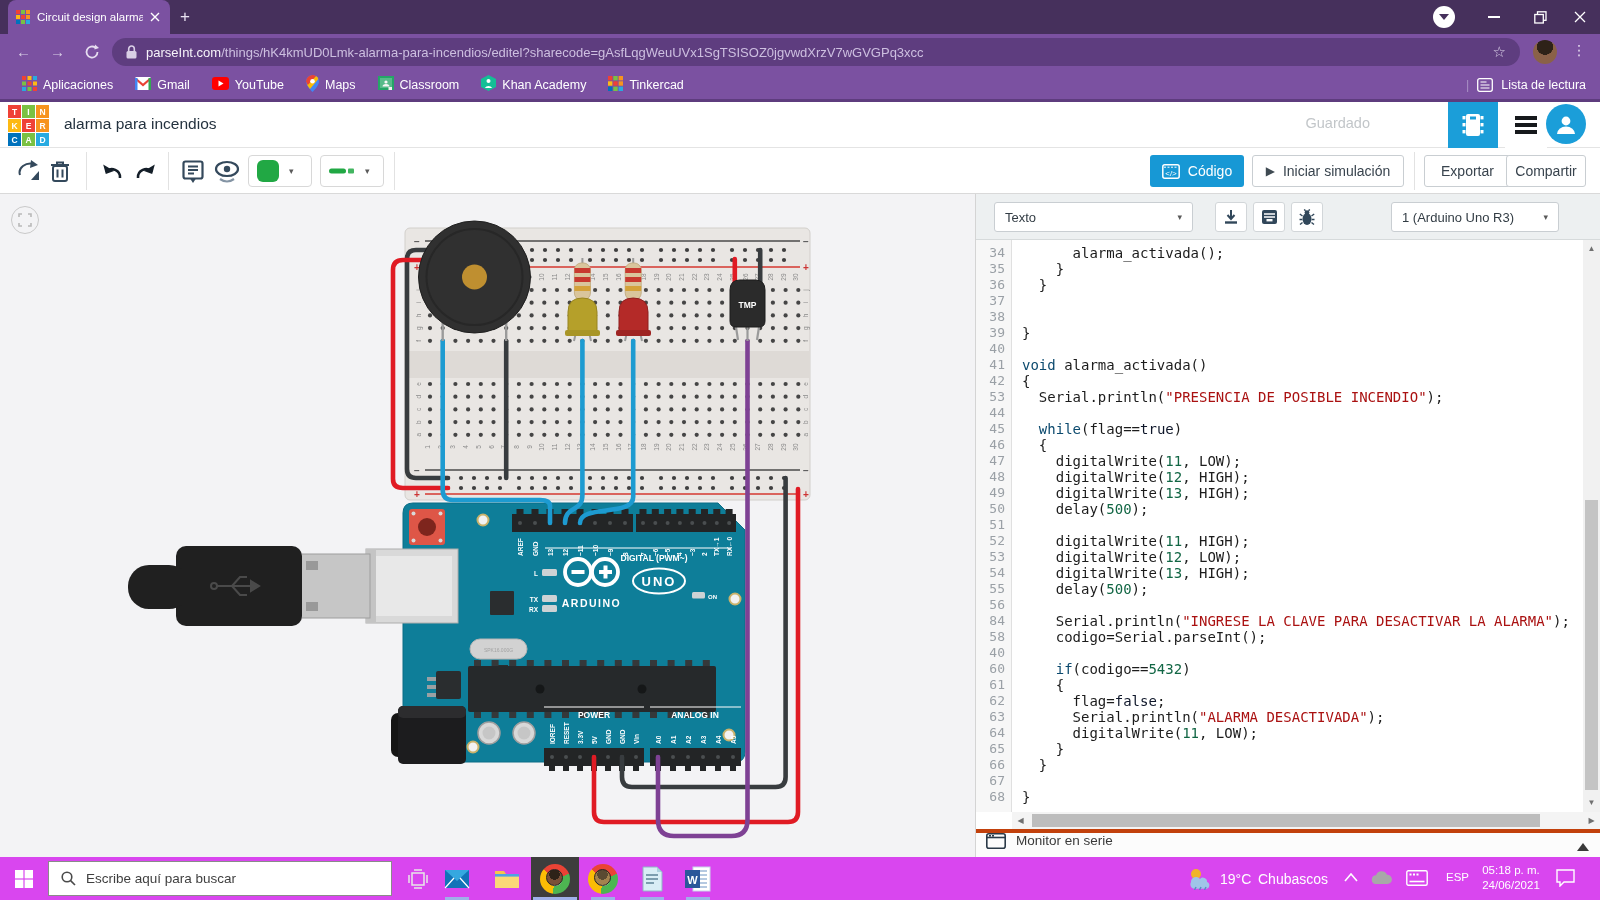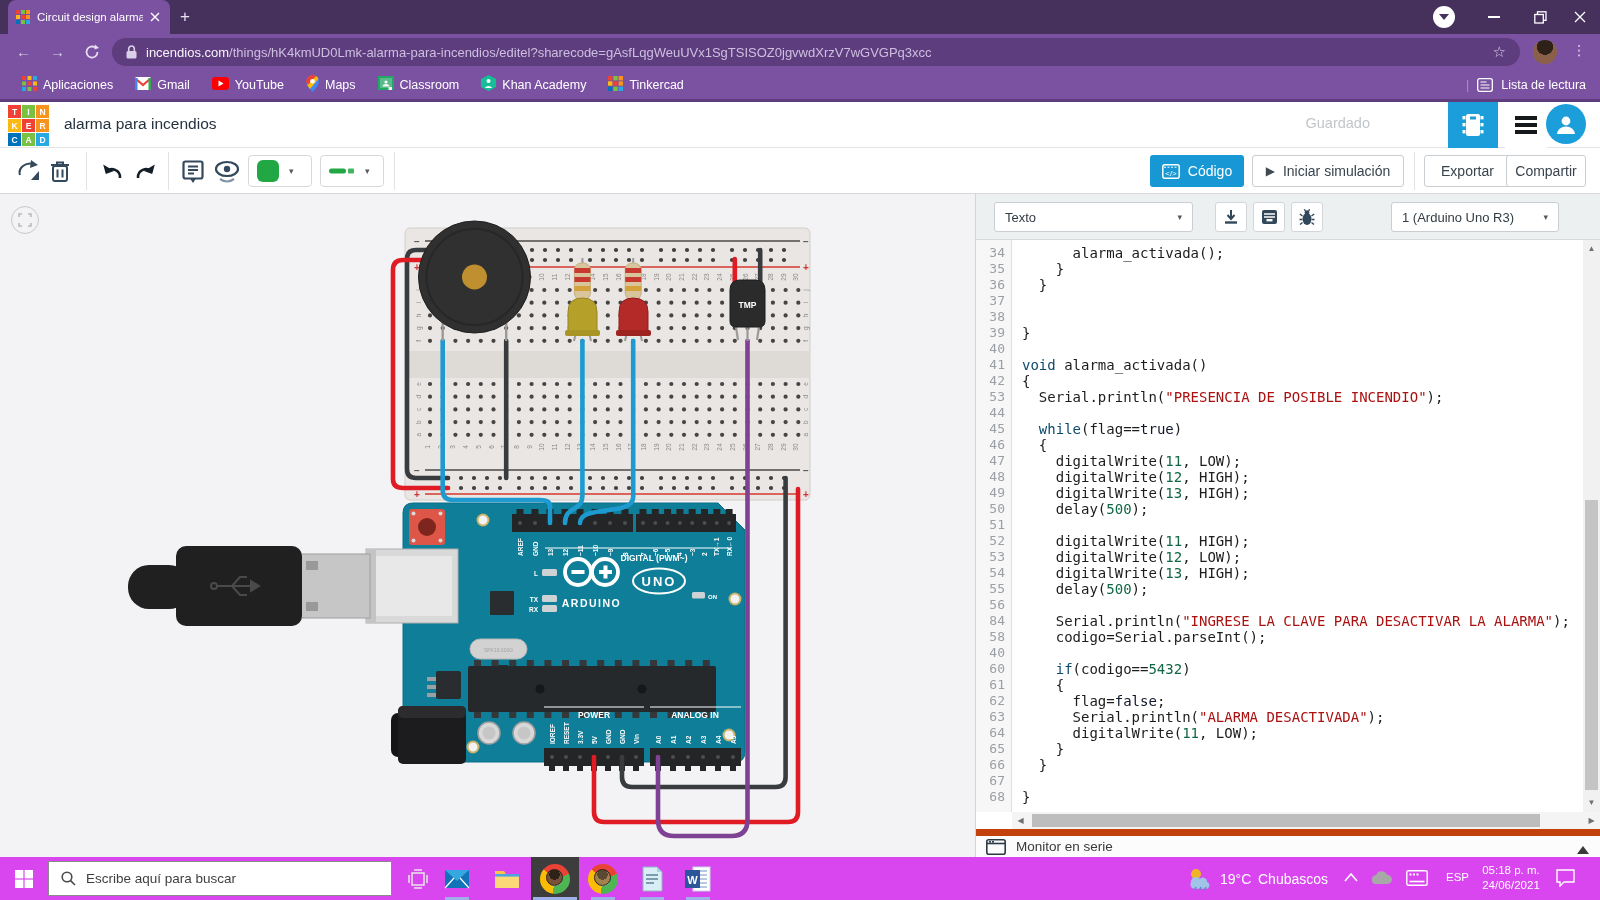--- a/index.html
+++ b/index.html
@@ -47,21 +47,21 @@
   #gutter{position:absolute;left:0;top:0;width:36px;height:572px;background:#f7f7f7;border-right:1px solid #e0e0e0;padding-top:5px}
   .lnum{height:16px;line-height:16px;font-family:"DejaVu Sans Mono",monospace;font-size:13px;color:#9aa0a6;text-align:right;padding-right:6px}
   #code{position:absolute;left:36px;top:0;width:573px;height:572px;padding:5px 0 0 10px;white-space:pre}
   .cl{height:16px;line-height:16px;font-family:"DejaVu Sans Mono",monospace;font-size:14px;color:#1c1c1c;white-space:pre}
   .t-k{color:#0c4a6e}.t-num{color:#116644}.t-str{color:#aa1111}.t-atom{color:#0f172a}.t-p{color:#1c1c1c}
   #vscroll{position:absolute;left:607px;top:46px;width:17px;height:572px;background:#f1f1f1}
   #vthumb{position:absolute;left:2px;top:260px;width:13px;height:290px;background:#c4c4c4}
   .scrarrow{position:absolute;width:17px;text-align:center;font-size:8px;color:#707070}
   #hscroll{position:absolute;left:36px;top:618px;width:588px;height:17px;background:#f4f4f4}
   #hthumb{position:absolute;left:20px;top:2px;width:508px;height:13px;background:#bdbdbd}
-  #monitorbar{position:absolute;left:0;top:635px;width:625px;height:28px;background:#fcfcfc;border-top:7px solid #c2410c;display:flex;align-items:center;gap:10px;padding-left:10px}
+  #monitorbar{position:absolute;left:0;top:635px;width:625px;height:28px;background:#fcfcfc;border-top:4px solid #c2410c;display:flex;gap:10px;padding-left:10px}
   #monitorbar span{font-size:13.5px;color:#3a3a3a}
   
   #wintaskbar{position:absolute;left:0;top:857px;width:1600px;height:43px;background:#d946ef}
   #searchbox{position:absolute;left:48px;top:4px;width:344px;height:35px;background:#fff;border:1px solid #8a8a8a;display:flex;align-items:center;gap:10px;padding-left:12px}
   #searchbox span{font-size:13.5px;color:#3f3f3f}
   .tbslot{position:absolute;top:0;width:48px;height:43px;display:flex;align-items:center;justify-content:center}
   .underline{position:absolute;top:40px;height:3px;background:#9fb0e8}
   .traytxt{position:absolute;color:#fff;font-size:14px;top:14px}
   #clock{position:absolute;left:1478px;top:6px;width:66px;color:#fff;font-size:11.5px;line-height:15px;text-align:center}
   .chrome-ico{width:30px;height:30px;border-radius:50%;background:conic-gradient(from -50deg,#ea4335 0 33.3%,#4db551 0 66.6%,#fbbc05 0 100%);position:relative}
@@ -119,21 +119,21 @@
   <span class="navico" style="left:50px">→</span>
   <svg class="abs" style="left:84px;top:10px" width="16" height="16" viewBox="0 0 16 16">
       <path d="M13.5 8a5.5 5.5 0 1 1-2-4.2" fill="none" stroke="#e6ddf0" stroke-width="1.8"></path>
       <path d="M11 0.5 L15 4 L10.5 5.5 Z" fill="#e6ddf0"></path>
     </svg>
   <div class="urlpill">
     <svg width="11" height="14" viewBox="0 0 11 14">
         <rect x="0.5" y="6" width="10" height="7.5" rx="1.5" fill="#d9cfe6"></rect>
         <path d="M2.7 6 V3.8 a2.8 2.8 0 0 1 5.6 0 V6" fill="none" stroke="#d9cfe6" stroke-width="1.6"></path>
       </svg>
-    <span class="urltxt"><b style="color:#f7f4fa;font-weight:normal">incendios.com</b><span style="color:#cdbfe0">/things/hK4kmUD0Lmk-alarma-para-incendios/editel?sharecode=gAsfLqgWeuUVx1SgTSISOZ0jgvwdXrzV7wGVGPq3xcc</span></span>
+    <span class="urltxt"><b style="color:#f7f4fa;font-weight:normal">parseInt.com</b><span style="color:#cdbfe0">/things/hK4kmUD0Lmk-alarma-para-incendios/editel?sharecode=gAsfLqgWeuUVx1SgTSISOZ0jgvwdXrzV7wGVGPq3xcc</span></span>
     <span style="margin-left:auto;color:#d9cfe6;font-size:15px">☆</span>
   </div>
   <div class="abs" style="left:1533px;top:6px;width:24px;height:24px;border-radius:50%;background:radial-gradient(circle at 50% 28%,#2e2218 0 38%,#8a6148 39% 100%)"></div>
   <span class="abs" style="left:1572px;top:8px;color:#e6ddf0;font-size:14px">⋮</span>
 </div>
 
 <div id="bookmarksbar">
   <div id="bm-items" style="display:flex;align-items:center">
       <div class="bm-item">
         <span><svg width="15" height="15" viewBox="0 0 15 15">

